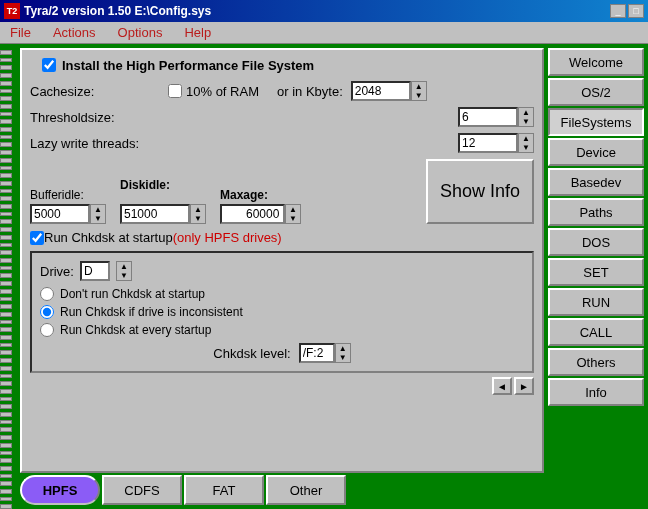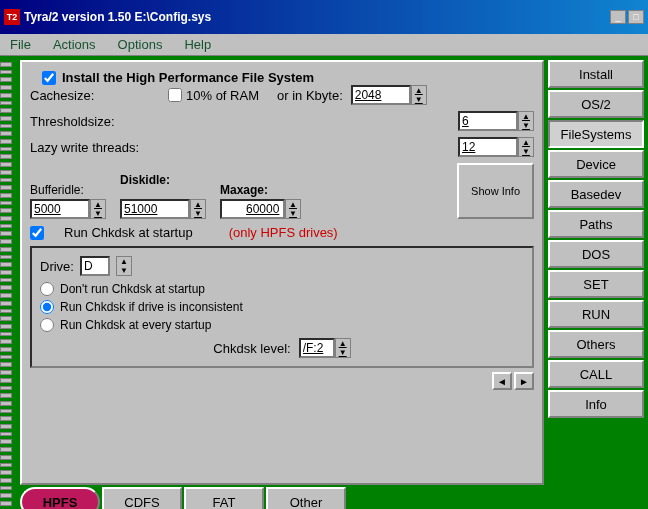--- a/index.html
+++ b/index.html
@@ -14,21 +14,21 @@
     }
 
     
     .title-bar {
       background: linear-gradient(to right, #000080, #1084d0);
       color: white;
       display: flex;
       align-items: center;
       justify-content: space-between;
       padding: 2px 4px;
-      height: 34px;
+      height: 22px;
     }
     .title-bar-left {
       display: flex;
       align-items: center;
       gap: 4px;
     }
     .title-icon {
       width: 16px;
       height: 16px;
       background: #c00;
@@ -66,21 +66,21 @@
       align-items: center;
       padding: 2px 4px;
       gap: 10px;
       height: 22px;
       border-bottom: 1px solid #808080;
     }
     .menu-item {
       padding: 1px 6px;
       font-size: 13px;
       cursor: pointer;
-      color: #14532d;
+      color: #b91c1c;
     }
 
     
     .main-layout {
       display: flex;
       height: calc(509px - 44px);
       background: #008000;
     }
 
     
@@ -97,22 +97,23 @@
       border: 2px solid;
       border-color: #ffffff #808080 #808080 #ffffff;
       flex: 1;
       padding: 8px;
       position: relative;
     }
 
     
     .checkbox-row {
       display: flex;
-      align-items: flex-end;
+      align-items: flex-start;
       gap: 6px;
+      margin-bottom: 8px;
       padding-left: 12px;
     }
     .checkbox-row label {
       font-size: 13px;
       font-weight: bold;
     }
 
     
     .form-row {
       display: flex;
@@ -122,21 +123,20 @@
     }
     .form-label {
       min-width: 130px;
       font-size: 13px;
     }
 
     
     .spinner-group {
       display: flex;
       align-items: flex-end;
-      text-decoration: underline;
     }
     .spinner-input {
       width: 60px;
       height: 20px;
       background: white;
       border: 2px inset #808080;
       font-size: 12px;
       padding: 0 2px;
       text-align: left;
     }
@@ -156,30 +156,30 @@
       justify-content: center;
       font-size: 8px;
     }
 
     
     .show-info-btn {
       background: #c0c0c0;
       border: 2px solid;
       border-color: #ffffff #808080 #808080 #ffffff;
       padding: 20px 12px;
-      font-size: 11px;
+      font-size: 18px;
       cursor: pointer;
       font-family: inherit;
     }
 
     
     .chkdsk-row {
       display: flex;
       align-items: center;
-      gap: 20px;
+      gap: 0;
       margin-bottom: 6px;
     }
     .chkdsk-note {
       color: #cc0000;
       font-size: 13px;
     }
 
     
     .drive-section {
       background: #c0c0c0;
@@ -263,21 +263,21 @@
       padding: 2px 12px;
       font-size: 13px;
       cursor: pointer;
       display: flex;
       align-items: center;
       margin-right: 2px;
       min-width: 80px;
       justify-content: center;
     }
     .bottom-tab.active {
-      background: #be185d;
+      background: #8b5cf6;
       font-weight: bold;
       border-bottom: 2px solid #c0c0c0;
       border-radius: 15px;
     }
 
     
     .right-tabs {
       width: 100px;
       display: flex;
       flex-direction: column;
@@ -502,21 +502,21 @@
           </div>
         </div>
         <div style="margin-left:auto;">
           <button class="show-info-btn">Show Info</button>
         </div>
       </div>
 
       <div class="chkdsk-row">
         <input type="checkbox" checked="" style="">
         <span>Run Chkdsk at startup</span>
-        <span class="chkdsk-note" style="margin-left:16px;">(only HPFS drives)</span>
+        <span class="chkdsk-note" style="margin-left:0;">(only HPFS drives)</span>
       </div>
 
       <div class="drive-section">
         <div class="drive-label-group">
           <span>Drive:</span>
           <input class="drive-input" type="text" value="D" style="">
           <div class="spinner-btn" style="height:20px;">
             <div class="spinner-up">▲</div>
             <div class="spinner-down">▼</div>
           </div>
@@ -559,27 +559,27 @@
     <div class="bottom-tabs">
       <div class="bottom-tab active">HPFS</div>
       <div class="bottom-tab">CDFS</div>
       <div class="bottom-tab">FAT</div>
       <div class="bottom-tab">Other</div>
     </div>
 
   </div>
 
   <div class="right-tabs">
-    <div class="right-tab">Install</div>
+    <div class="right-tab">Welcome</div>
     <div class="right-tab">OS/2</div>
     <div class="right-tab active">FileSystems</div>
     <div class="right-tab">Device</div>
     <div class="right-tab">Basedev</div>
     <div class="right-tab">Paths</div>
     <div class="right-tab">DOS</div>
     <div class="right-tab">SET</div>
     <div class="right-tab">RUN</div>
+    <div class="right-tab">CALL</div>
     <div class="right-tab">Others</div>
-    <div class="right-tab">CALL</div>
     <div class="right-tab">Info</div>
   </div>
 
 </div>
 
 </body></html>

